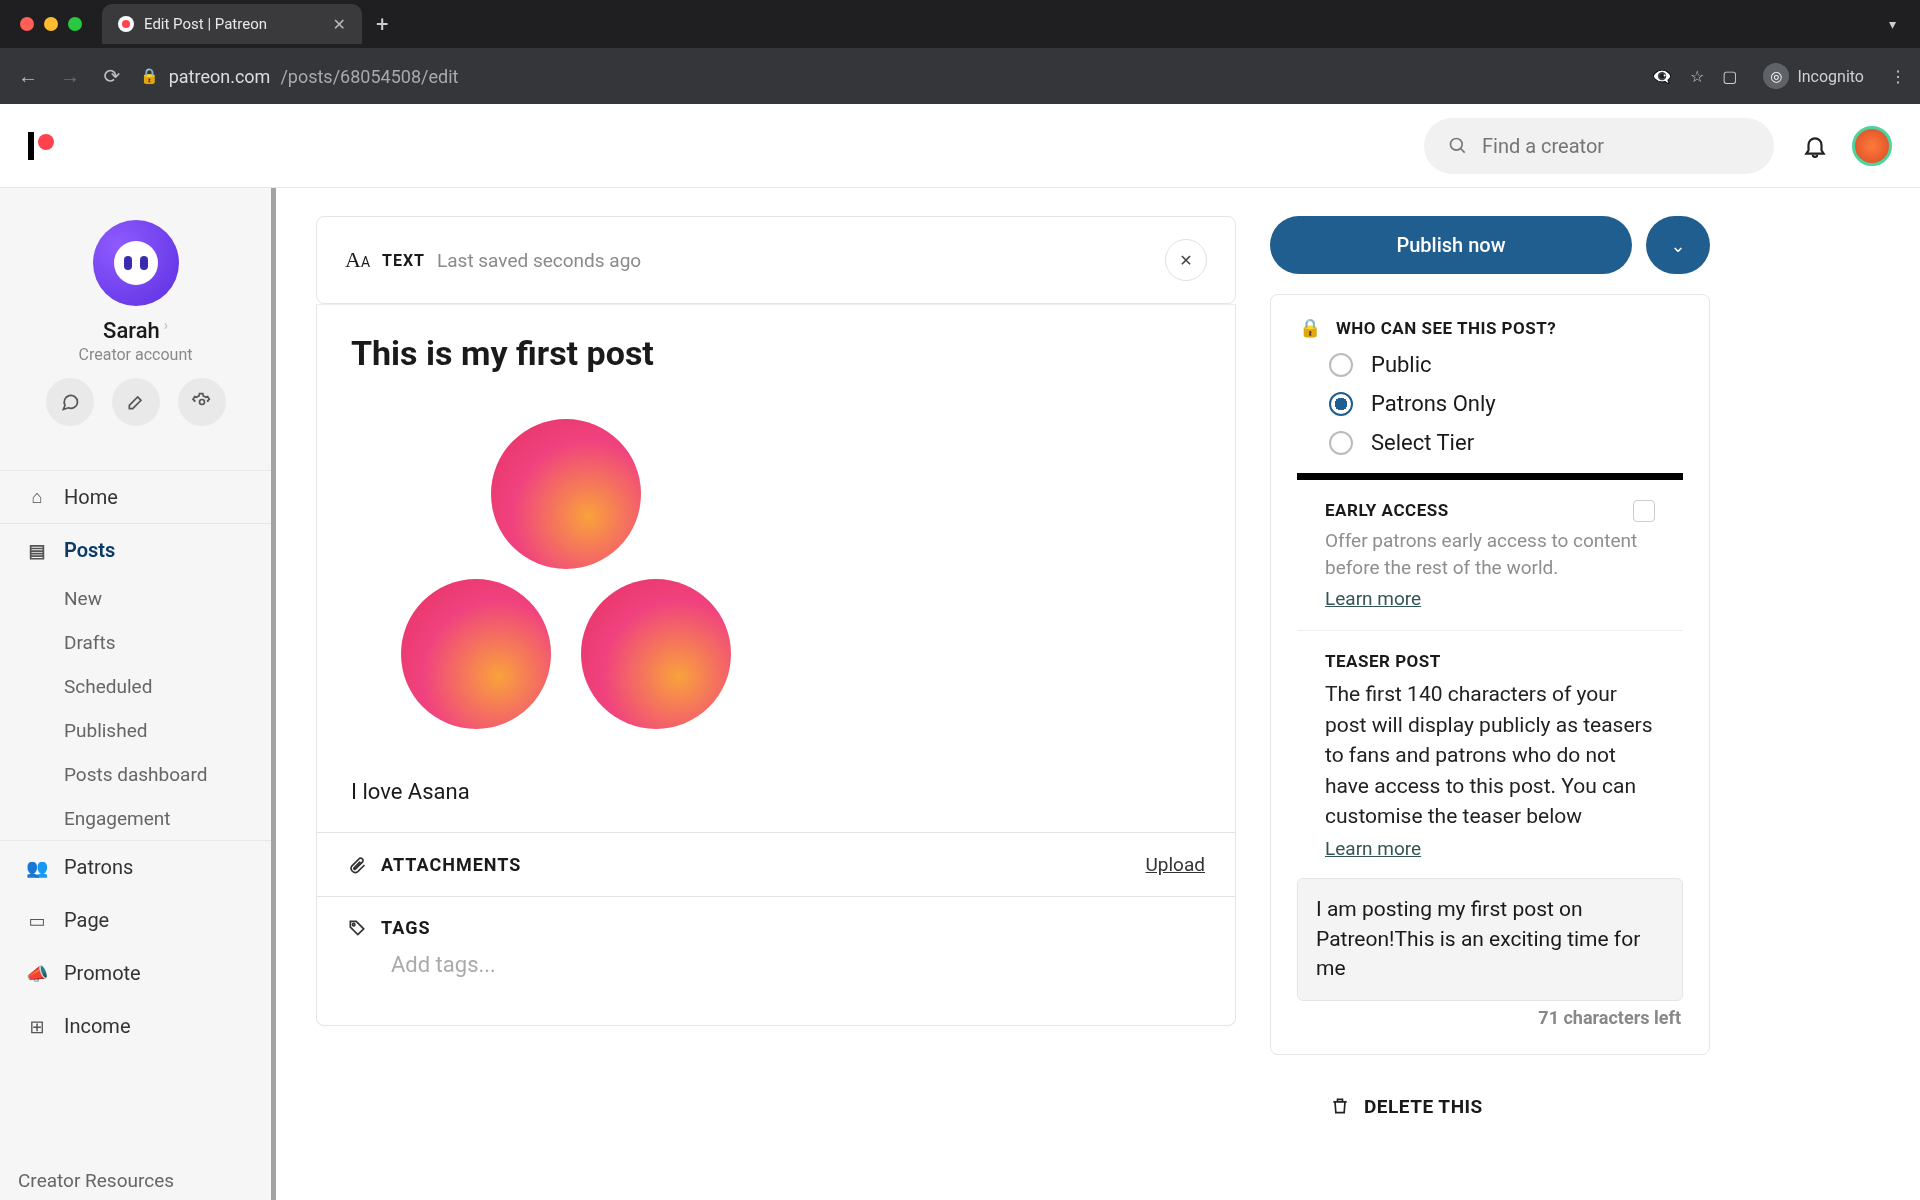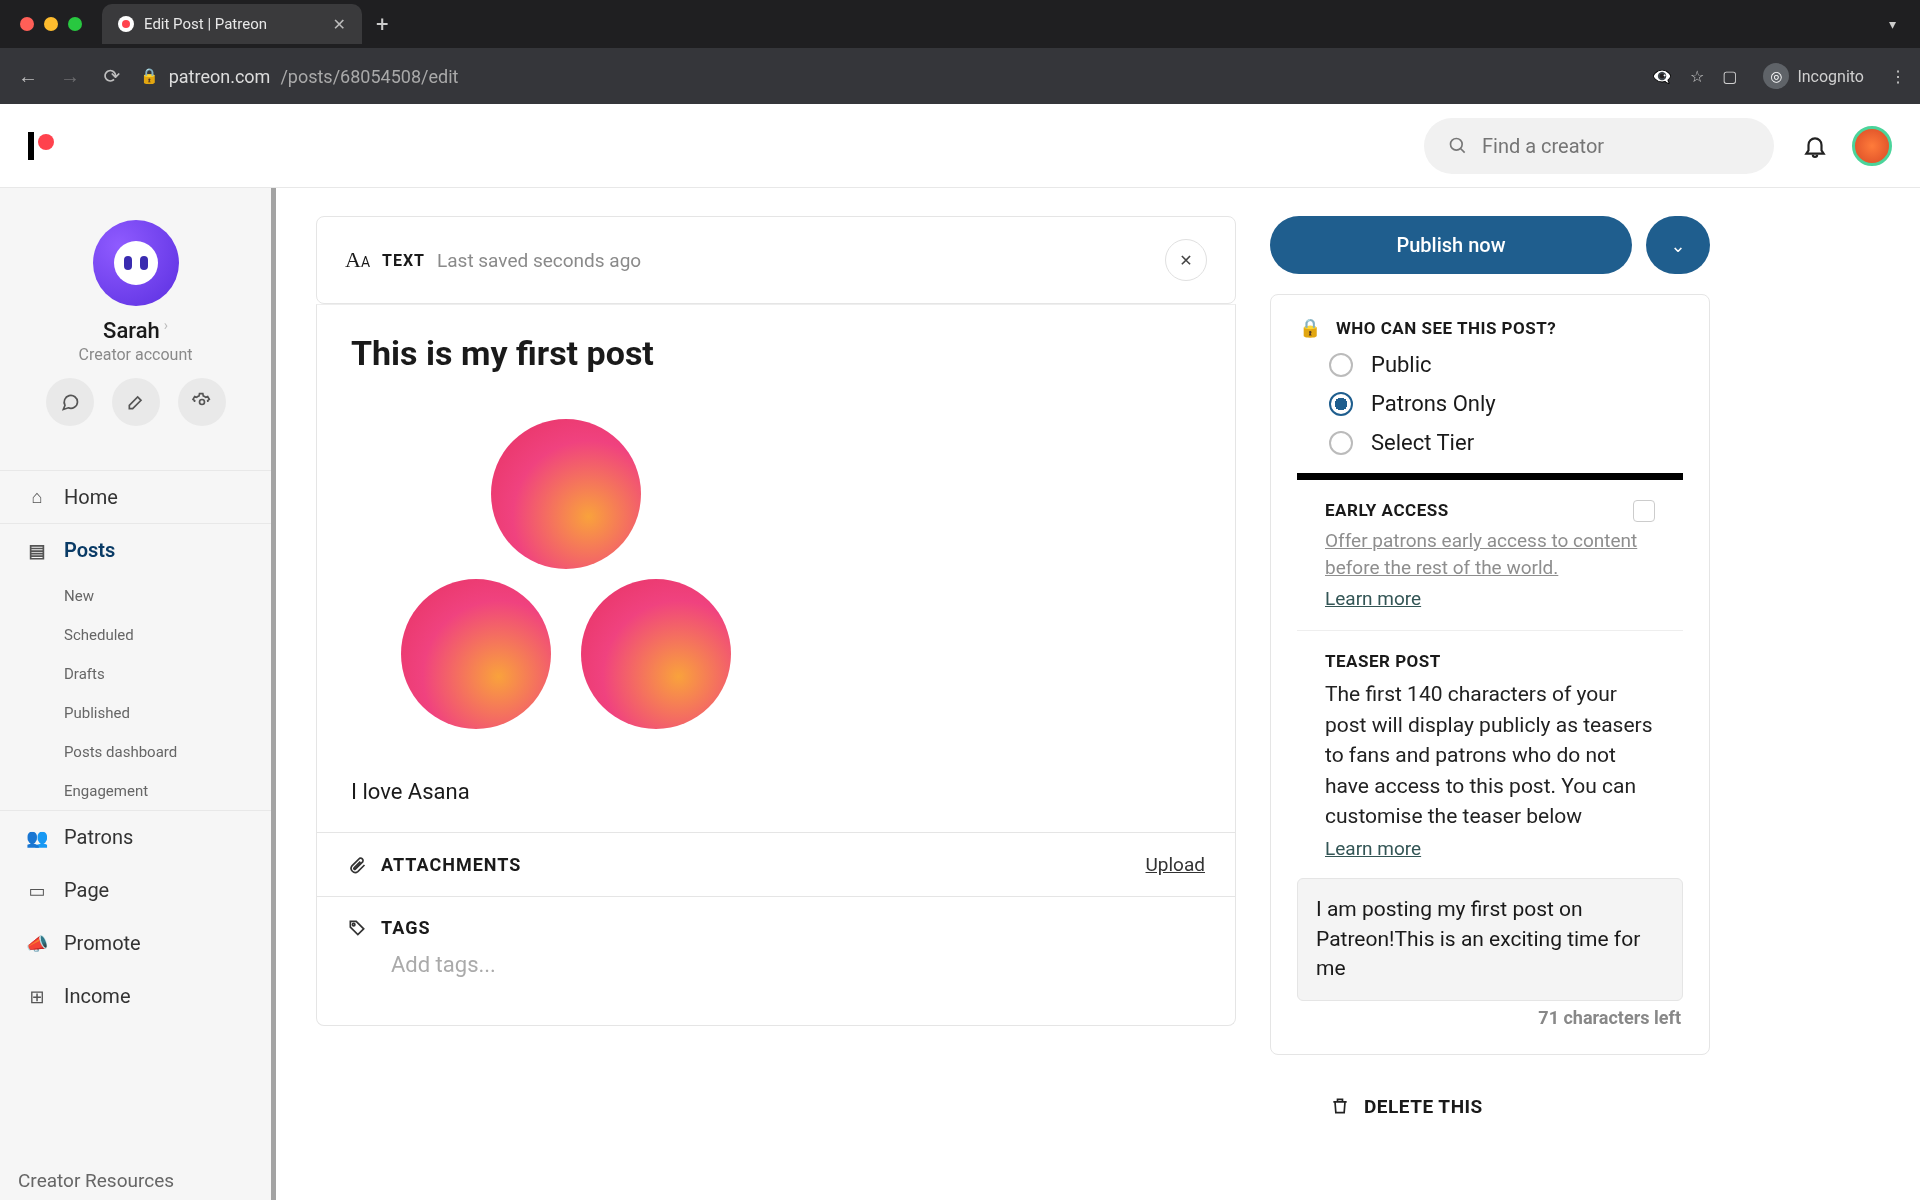--- a/index.html
+++ b/index.html
@@ -48,21 +48,21 @@
   .prof .nchev{ font-size:14px;color:#bbb;margin-left:4px;}
   .prof .sub{ font-size:16px;color:#8a8a8a;margin-top:2px;}
   .circ-row{ display:flex; gap:18px; justify-content:center; margin-top:14px;}
   .circ{ width:48px;height:48px;border-radius:50%;background:#e9e9e9; display:flex;align-items:center;justify-content:center;color:#555;}
   .nav{ margin-top:26px; display:flex; flex-direction:column;}
   .nav a{ display:flex;align-items:center;gap:16px;padding:14px 26px;font-size:20px;color:#333;text-decoration:none;border-top:1px solid transparent;}
   .nav a.sep{ border-top:1px solid #e8e8e8;}
   .nav a .ic{ width:22px; text-align:center; font-size:18px; color:#555;}
   .nav a.active{ color:#0a3b66; font-weight:600;}
   .subnav{ display:flex;flex-direction:column; padding-left:64px;}
-  .subnav a{ padding:10px 0; font-size:15px;color:#666;text-align:right;}
+  .subnav a{ padding:10px 0; font-size:19px;color:#666;text-align:right;}
   .bottom-link{ position:absolute; bottom:8px; left:18px; font-size:19px; color:#666;}
   
   .main{ flex:1; padding:112px 40px 40px 40px; display:flex; gap:34px; overflow:auto;}
   .editor{ width:920px; }
   .card{ background:#fff; border:1px solid #e5e5e5; border-radius:8px; }
   .card.header{ padding:22px 28px; display:flex; align-items:center; gap:12px;}
   .aa{ font-family:serif; font-size:22px; }
   .ptype{ font-weight:700; letter-spacing:1px;}
   .saved{ color:#8a8a8a; font-size:19px;}
   .xbtn{ margin-left:auto; width:42px;height:42px;border-radius:50%;border:1px solid #e0e0e0; display:flex;align-items:center;justify-content:center;color:#444;}
@@ -87,21 +87,21 @@
   .panel{ border:1px solid #e5e5e5; border-radius:8px; padding:22px 0 26px;}
   .panel h4{ font-size:17px; letter-spacing:0.5px; padding:0 28px 14px; display:flex; align-items:center; gap:14px;}
   .panel h4 .ic{ font-size:18px;}
   .radios{ padding:0 28px 18px 58px; display:flex;flex-direction:column;gap:14px;}
   .radio{ display:flex;align-items:center;gap:18px;font-size:22px;}
   .rdot{ width:24px;height:24px;border-radius:50%;border:2px solid #bbb;}
   .rdot.on{ border-color:#1f5e8e; background:radial-gradient(circle,#1f5e8e 0 45%, #fff 46% 100%); border-width:2px;}
   .section{ padding:20px 28px 0; border-top:7px solid #000000; margin:0 26px;}
   .section .ttl{ font-weight:700; font-size:17px; letter-spacing:0.5px; display:flex;}
   .section .ttl .chk{ margin-left:auto; width:22px;height:22px;border:1px solid #ccc;border-radius:4px;}
-  .section .desc{ color:#8e8e8e; font-size:19px; line-height:1.4; margin-top:6px;text-decoration:underline;}
+  .section .desc{ color:#8e8e8e; font-size:19px; line-height:1.4; margin-top:6px;}
   .lm{ color:#355; text-decoration:underline; font-size:19px; display:inline-block; margin-top:6px;}
   .teasep{ color:#222; font-size:21px; line-height:1.45; margin-top:8px;}
   .teaser-box{ background:#f4f4f4; border:1px solid #e5e5e5; border-radius:6px; padding:16px 18px; font-size:21px; line-height:1.4; margin:18px 26px 6px; }
   .counter{ text-align:right; color:#888; font-size:18px; padding:0 28px;font-weight:bold;}
   .del{ display:flex;align-items:center;gap:14px;font-weight:700;letter-spacing:0.5px;font-size:19px; padding:20px 4px 0 60px;}
   svg{display:block;}
 </style>
 </head>
 <body>
 
@@ -203,22 +203,22 @@
         <a class="sep">
             <span class="ic">⌂</span>
             <span>Home</span>
           </a>
         <a class="sep active">
             <span class="ic">▤</span>
             <span>Posts</span>
           </a>
         <div class="subnav">
           <a>New</a>
+          <a>Drafts</a>
           <a>Scheduled</a>
-          <a>Drafts</a>
           <a>Published</a>
           <a>Posts dashboard</a>
           <a>Engagement</a>
         </div>
         <a class="sep">
             <span class="ic">👥</span>
             <span>Patrons</span>
           </a>
         <a>
             <span class="ic">▭</span>

